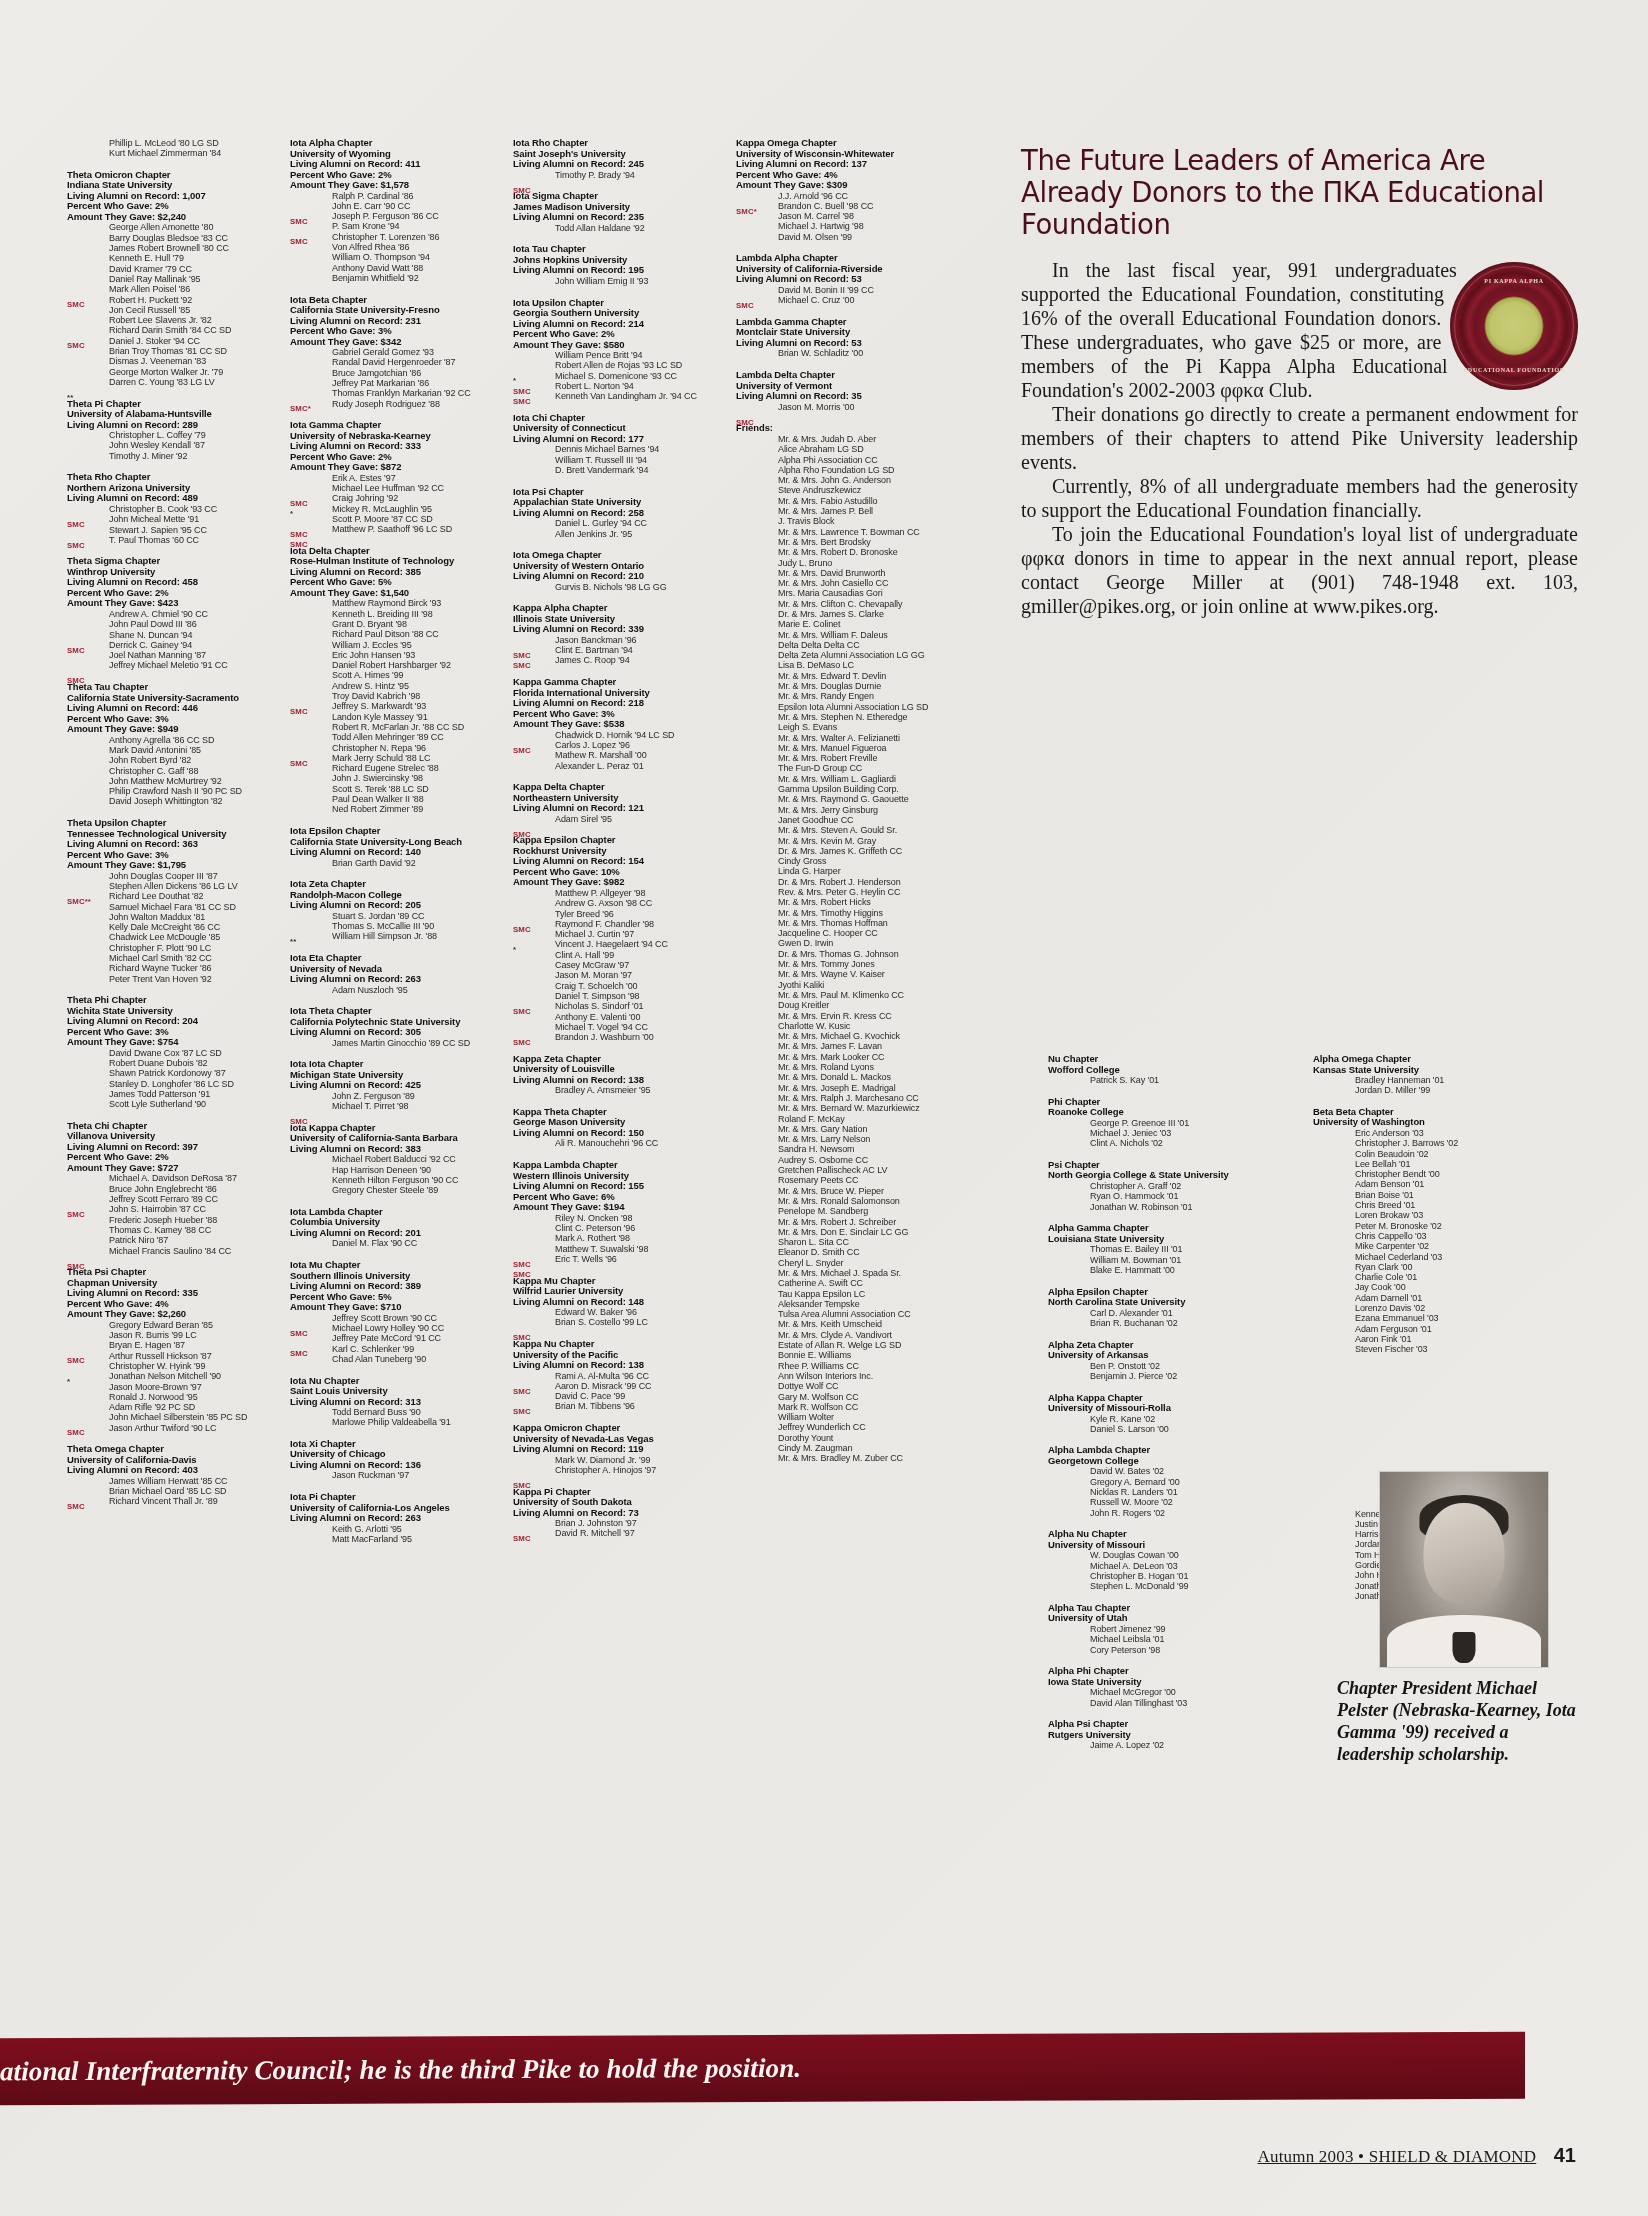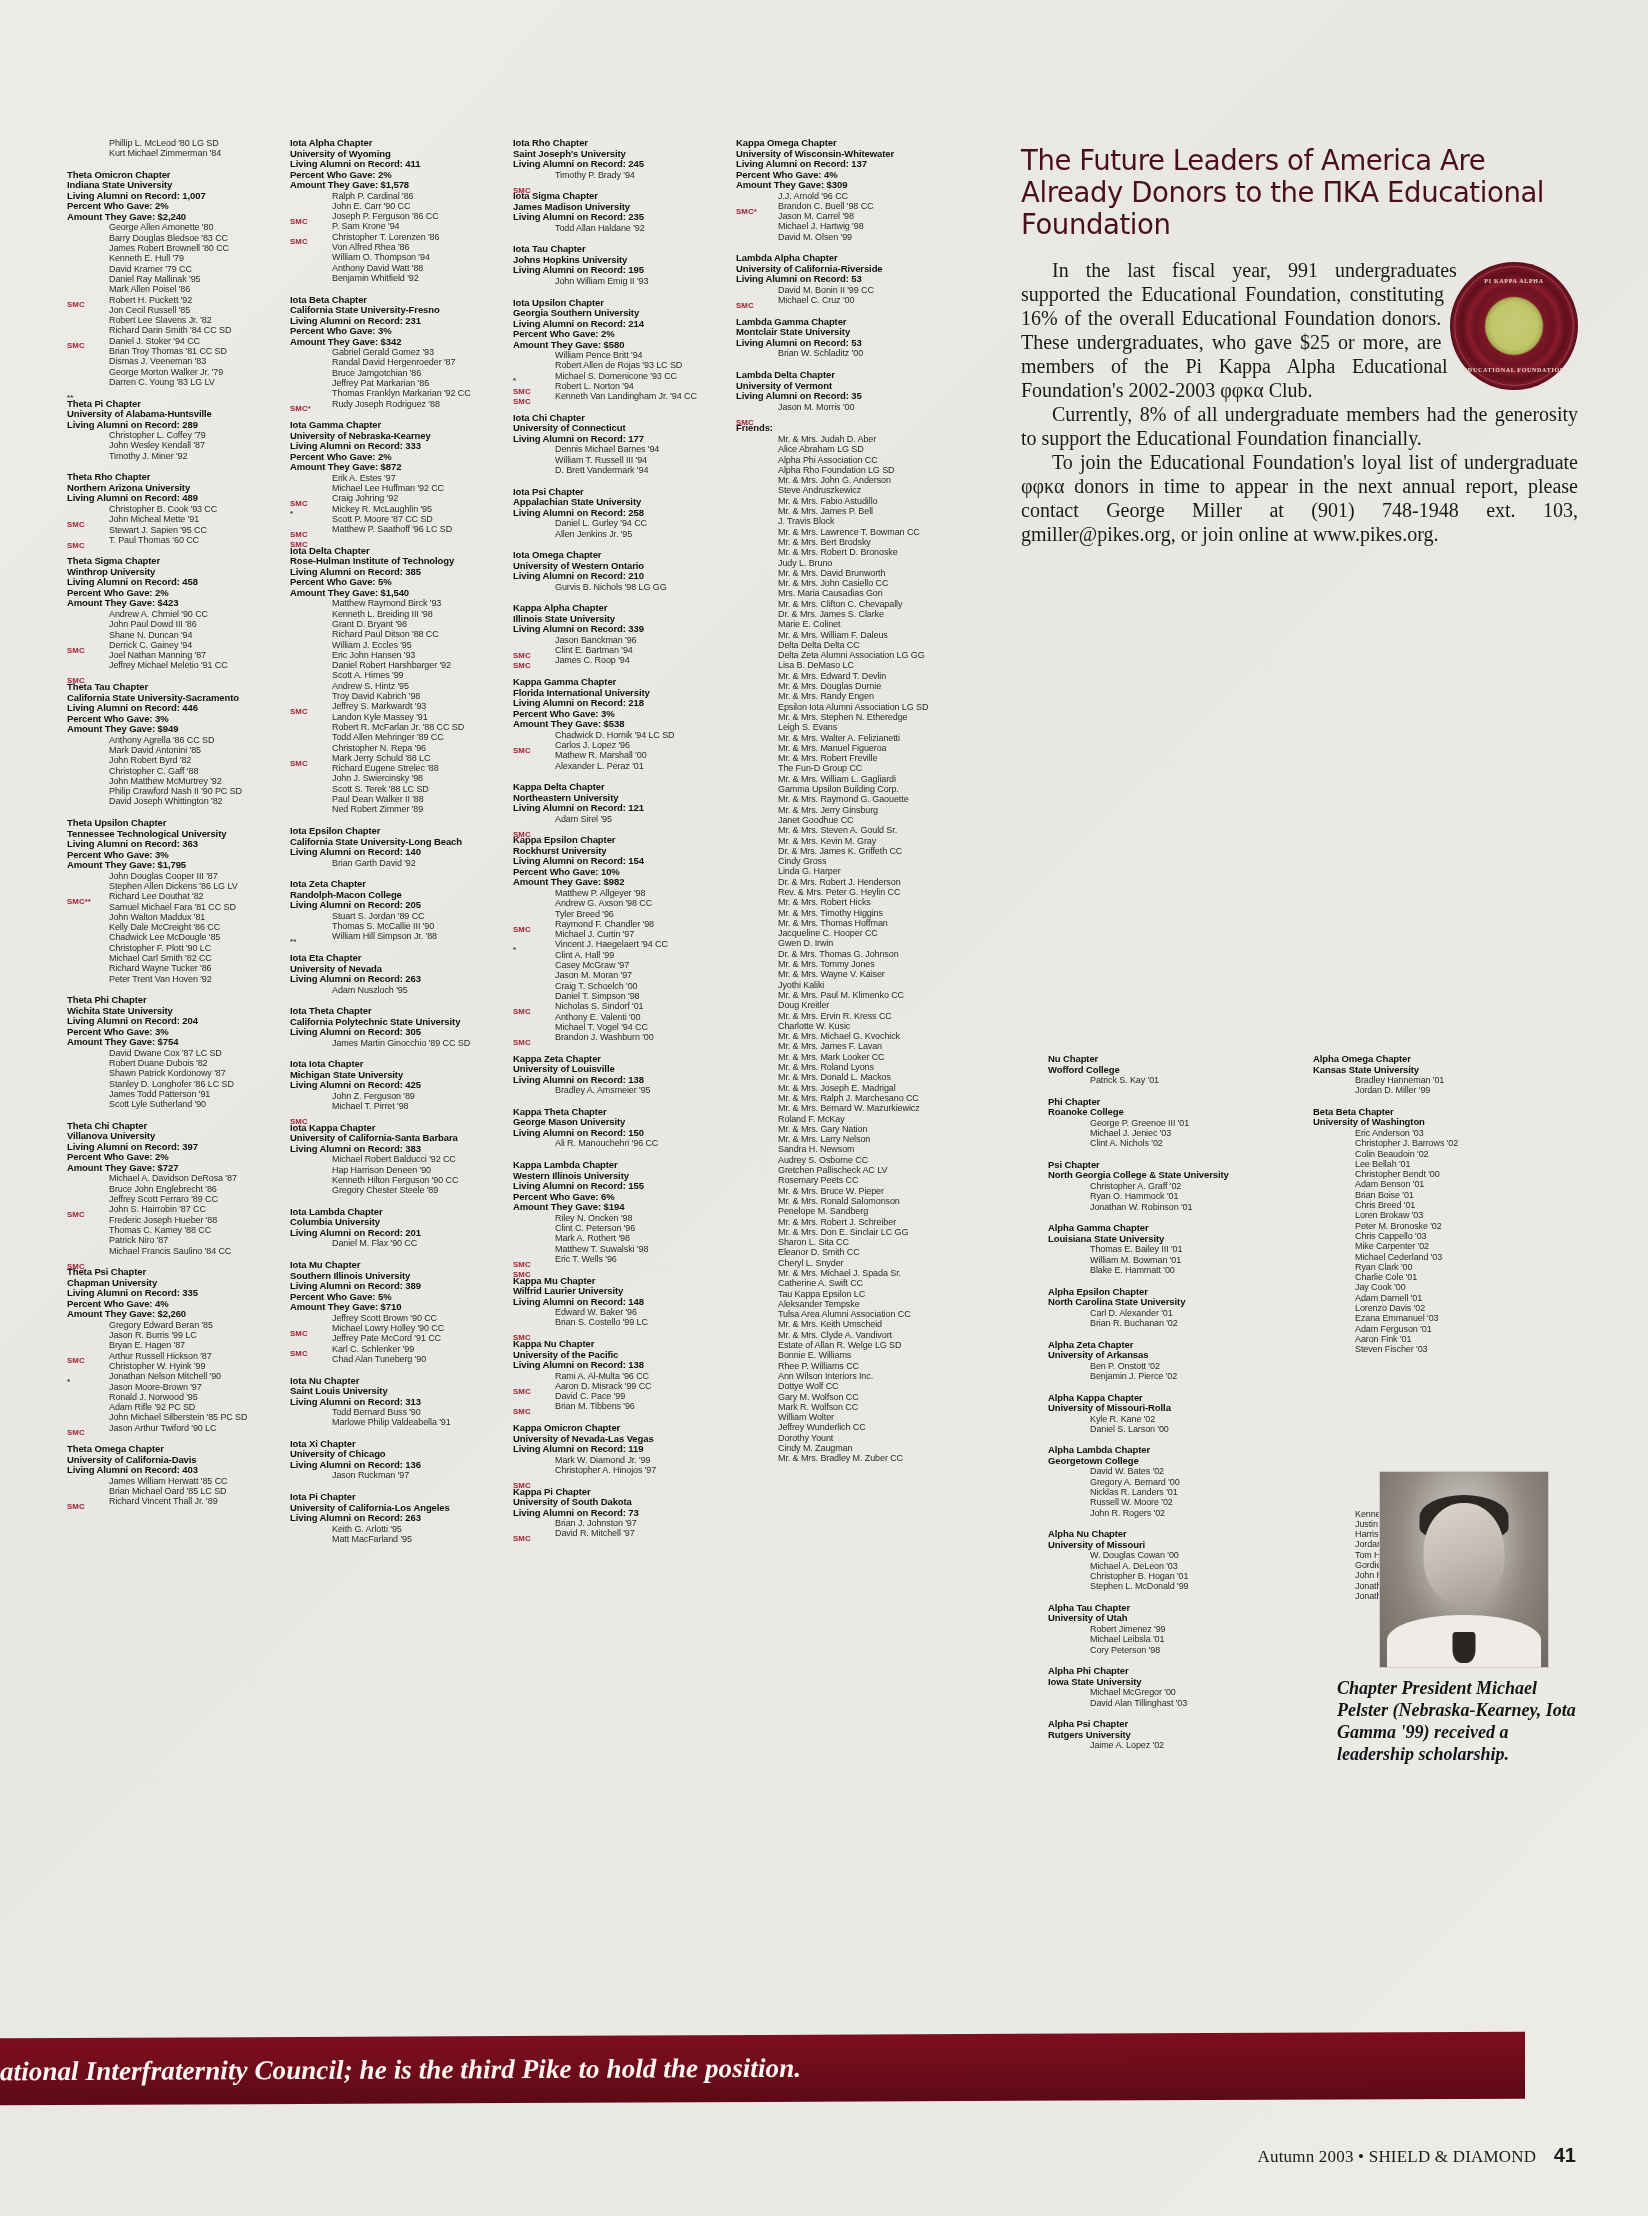--- a/index.html
+++ b/index.html
@@ -143,21 +143,21 @@
     font-size:27px;color:#fdf7f4;
     letter-spacing:0.1px;margin-left:20px;
     white-space:nowrap;
   }
   .footer{
     position:absolute;right:73px;top:2144px;
     display:flex;align-items:baseline;gap:17.5px;
   }
   .footer .ftxt{
     font-family:"Liberation Serif",serif;
-    font-size:17px;color:#1b1b1b;letter-spacing:0.2px;
+    font-size:17px;color:#1b1b1b;letter-spacing:0.2px;text-decoration:underline;
   }
   .footer .pnum{
     font-family:Liberation Sans, sans-serif;
     font-size:20px;font-weight:bold;color:#1b1b1b;
   }
 </style>
 </head>
 <body>
 
 <div class="page">
@@ -752,20 +752,21 @@
     </div>
 
   <div class="article">
     <div class="art-title">The Future Leaders of America Are Already Donors to the ΠΚΑ Educational Foundation</div>
     <div class="art-body">
       <div class="seal">
         <div class="ring-top">PI KAPPA ALPHA</div>
         <div class="ring-bot">EDUCATIONAL FOUNDATION</div>
       </div>
       <p class="first">In the last fiscal year, 991 undergraduates supported the Educational Foundation, constituting 16% of the overall Educational Foundation donors. These undergraduates, who gave $25 or more, are members of the Pi Kappa Alpha Educational Foundation's 2002-2003 φφκα Club.</p>
+      <p>Their donations go directly to create a permanent endowment for members of their chapters to attend Pike University leadership events.</p>
       <p>Currently, 8% of all undergraduate members had the generosity to support the Educational Foundation financially.</p>
       <p>To join the Educational Foundation's loyal list of undergraduate φφκα donors in time to appear in the next annual report, please contact George Miller at (901) 748-1948 ext. 103, gmiller@pikes.org, or join online at www.pikes.org.</p>
     </div>
   </div>
 
   <div class="rightcols" id="rightcols">
       <div class="rcol">
         <div class="chapter">
           <div class="ch-line">Nu Chapter</div>
           <div class="ch-line">Wofford College</div>

